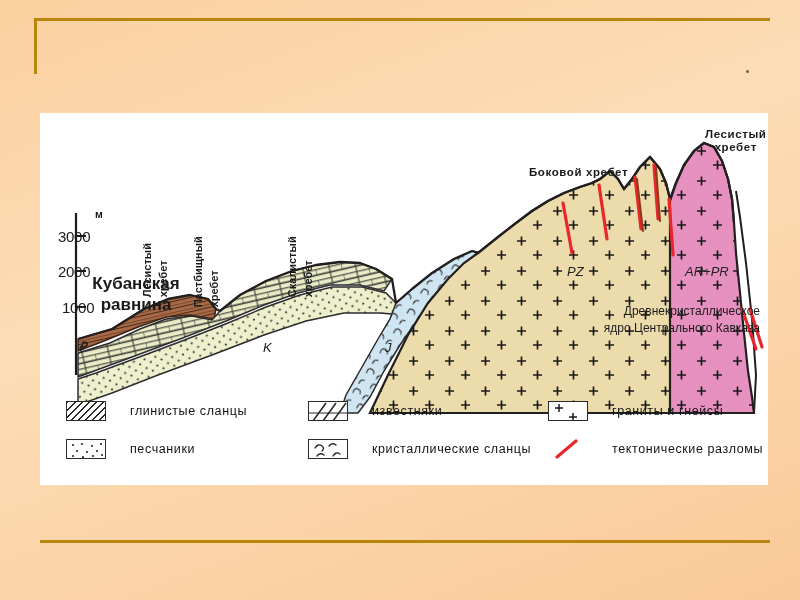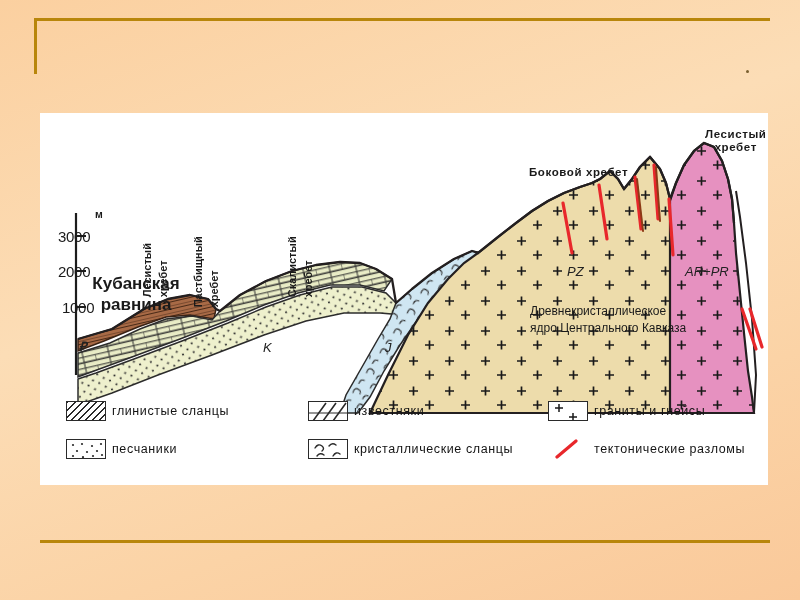--- a/index.html
+++ b/index.html
@@ -106,41 +106,41 @@
     letter-spacing: 0.6px;
   }
   .strat {
     font-size: 13px;
     color: #222;
     font-style: italic;
   }
   .core-note {
     font-size: 12px;
     line-height: 1.45;
-    text-align: left;
+    text-align: right;
     font-weight: 500;
   }
   .plain-lbl {
     font-size: 17px;
     text-align: center;
     line-height: 1.25;
     font-weight: 700;
   }
   .legend {
     position: absolute;
     left: 18px;
     top: 282px;
     width: 700px;
     height: 80px;
   }
   .leg-item {
     position: absolute;
     display: flex;
     align-items: center;
-    gap: 6px;
+    gap: 24px;
   }
   .leg-text {
     font-size: 12.5px;
     color: #141414;
     letter-spacing: 0.6px;
     font-weight: 500;
     white-space: nowrap;
   }
   .swatch {
     width: 40px;

